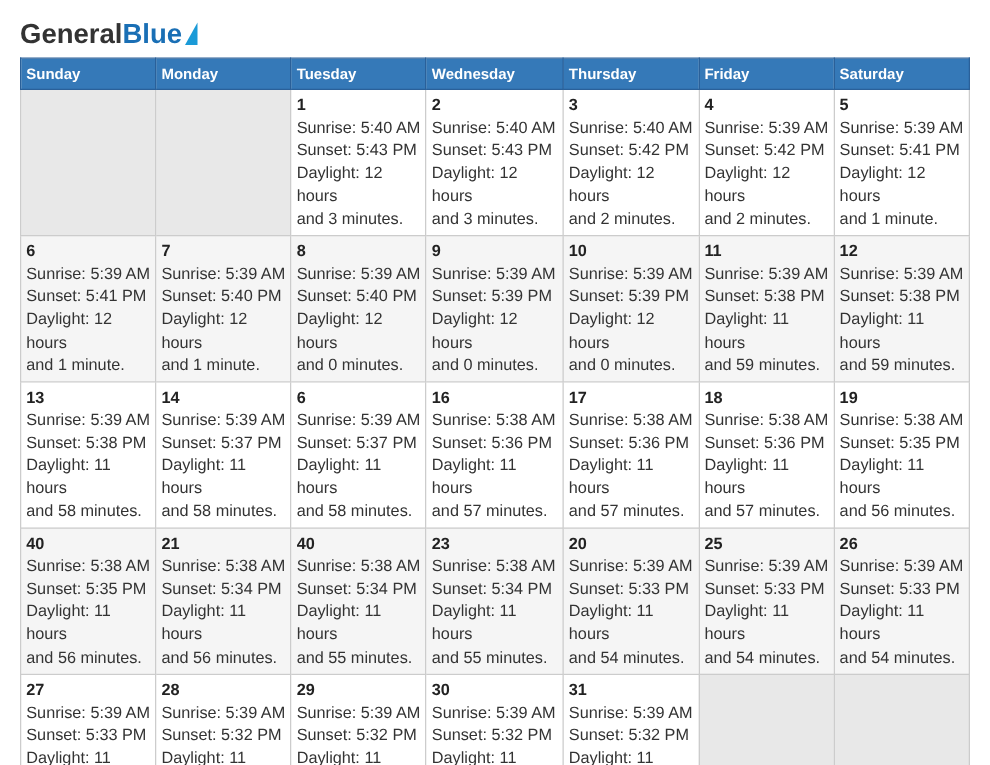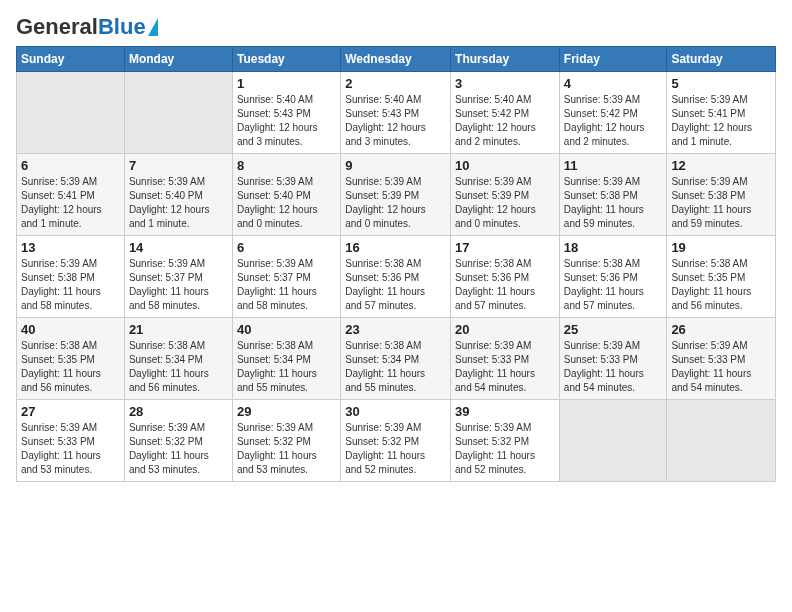--- a/index.html
+++ b/index.html
@@ -84,21 +84,21 @@
     }
     .day-num {
       font-size: 13px;
       font-weight: bold;
       color: #222;
       display: block;
       margin-bottom: 2px;
     }
     .day-info {
       color: #333;
-      font-size: 10px;
+      font-size: 13px;
       line-height: 1.4;
     }
   </style>
 </head>
 <body>
 
 <div class="header">
   <div class="logo">
     <div class="logo-row">
       <span class="logo-text">
@@ -341,21 +341,21 @@
 and 53 minutes.</div>
         </td>
         <td>
           <span class="day-num">30</span>
           <div class="day-info" style="white-space: pre-line;">Sunrise: 5:39 AM
 Sunset: 5:32 PM
 Daylight: 11 hours
 and 52 minutes.</div>
         </td>
         <td>
-          <span class="day-num">39</span>
+          <span class="day-num">31</span>
           <div class="day-info" style="white-space: pre-line;">Sunrise: 5:39 AM
 Sunset: 5:32 PM
 Daylight: 11 hours
 and 52 minutes.</div>
         </td>
         <td class="empty"></td>
         <td class="empty"></td>
       </tr>
     </tbody>
 </table>

